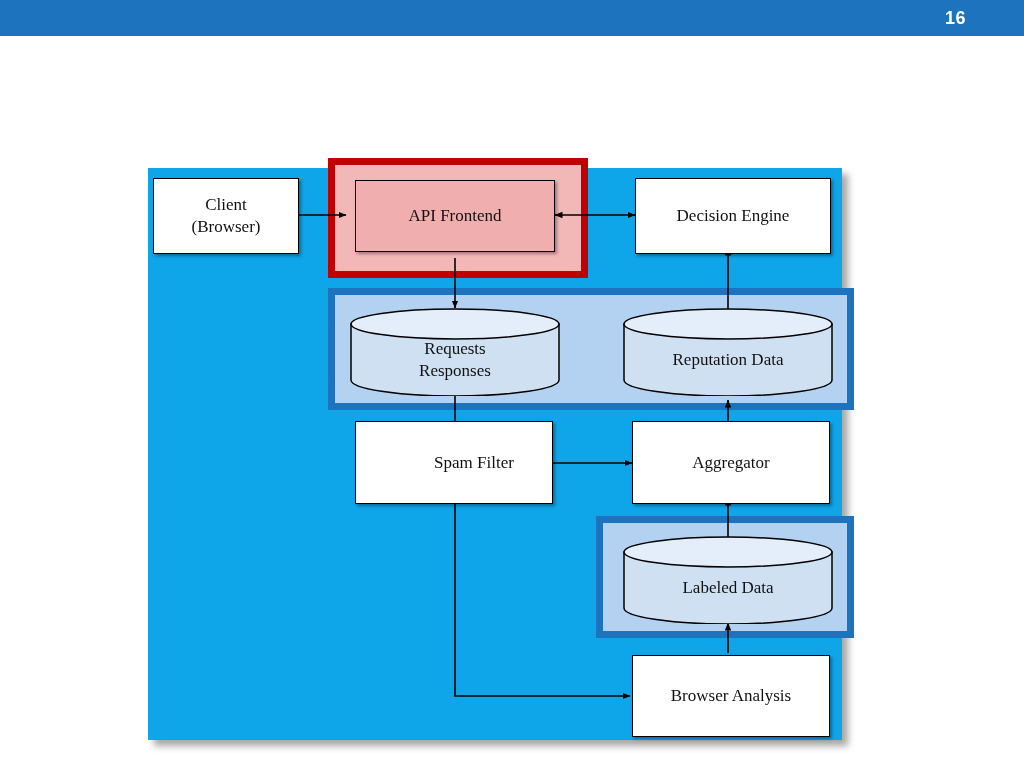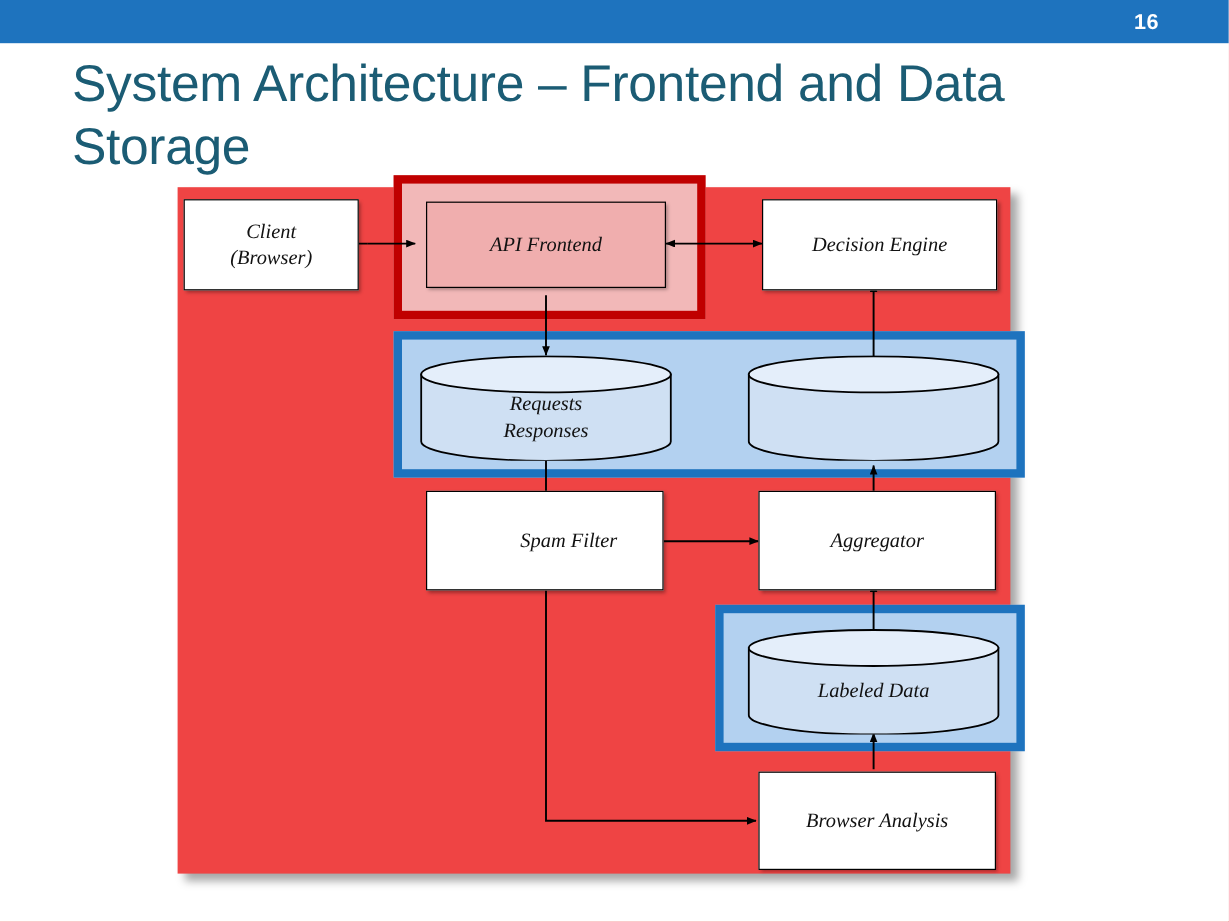--- a/index.html
+++ b/index.html
@@ -47,26 +47,25 @@
     color: #1b5c74;
     font-size: 43px;
     line-height: 53px;
     font-weight: normal;
     letter-spacing: -0.3px;
   }
   
   #diagram {
     position: absolute;
     left: 148px;
-    top: 156px;
+    top: 168px;
     width: 694px;
     height: 572px;
-    background: #ef4444;
+    background: #0ea5e9;
     box-shadow: 6px 6px 7px rgba(0,0,0,0.35);
-    font-style: italic;
   }
   #diagram-inner {
     position: absolute;
     left: 0; top: 0;
     width: 694px;
     height: 572px;
   }
   
   .hl {
     position: absolute;
@@ -129,21 +128,20 @@
 </style>
 </head>
 <body>
 
 <div id="slide">
 
   <div id="topbar">
     <div id="slide-number">16</div>
   </div>
 
-  <div id="title">System Architecture – Frontend and Data Storage</div>
 
   <div id="diagram">
     <div id="diagram-inner">
 
       <div class="hl hl-red" style="left:180px; top:-10px; width:260px; height:120px;"></div>
       <div class="hl hl-blue" style="left:180px; top:120px; width:526px; height:122px;"></div>
       <div class="hl hl-blue" style="left:448px; top:348px; width:258px; height:122px;"></div>
 
       <svg id="arrows" viewBox="0 0 694 572">
         <defs>
@@ -214,20 +212,23 @@
           <div>Requests</div>
           <div>Responses</div>
         </div>
       </div>
 
       <div class="cyl" style="left:474px; top:140px; width:212px; height:88px;">
         <svg width="212" height="88" viewBox="0 0 212 88">
           <path d="M2,16 L2,72 A104,16 0 0 0 210,72 L210,16 Z" fill="#cfe0f3" stroke="#000000" stroke-width="1.5"></path>
           <ellipse cx="106" cy="16" rx="104" ry="15" fill="#e4eefa" stroke="#000000" stroke-width="1.5"></ellipse>
         </svg>
+        <div class="cyl-label" style="top:41px;">
+          <div>Reputation Data</div>
+        </div>
       </div>
 
       <div class="cyl" style="left:474px; top:368px; width:212px; height:88px;">
         <svg width="212" height="88" viewBox="0 0 212 88">
           <path d="M2,16 L2,72 A104,16 0 0 0 210,72 L210,16 Z" fill="#cfe0f3" stroke="#000000" stroke-width="1.5"></path>
           <ellipse cx="106" cy="16" rx="104" ry="15" fill="#e4eefa" stroke="#000000" stroke-width="1.5"></ellipse>
         </svg>
         <div class="cyl-label" style="top:41px;">
           <div>Labeled Data</div>
         </div>

